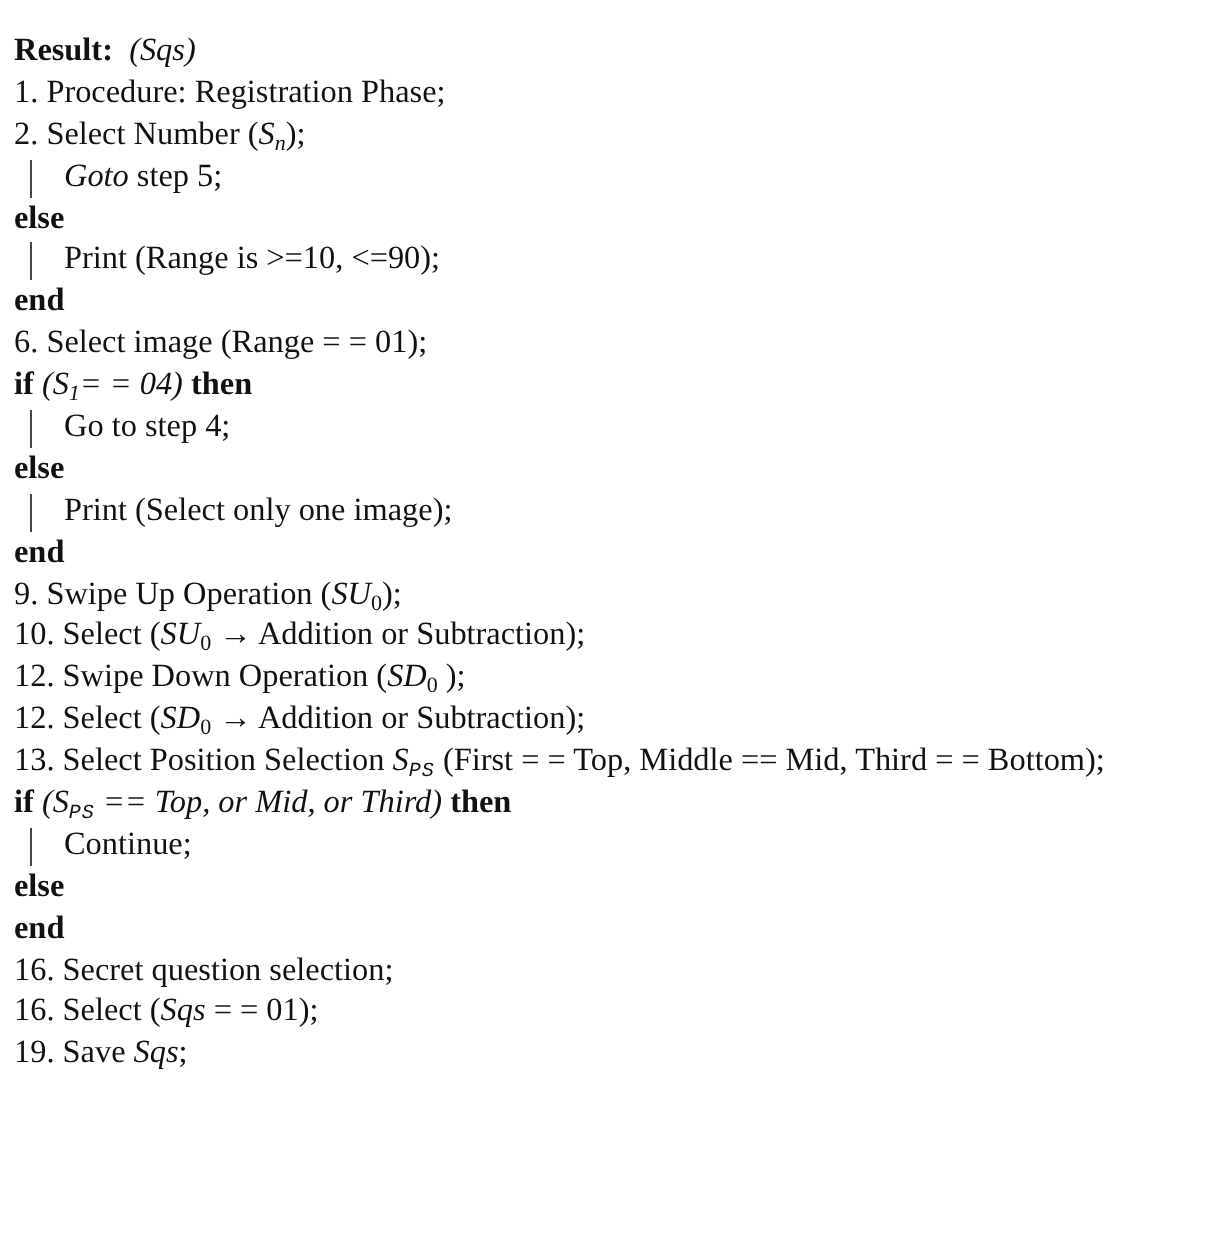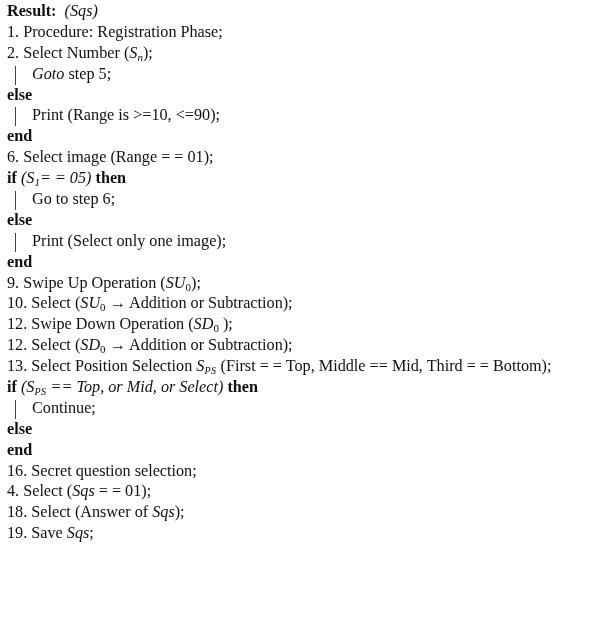--- a/index.html
+++ b/index.html
@@ -1,19 +1,19 @@
 <!DOCTYPE html>
 <html><head>
 <meta charset="utf-8">
 <style>
   html, body { margin: 0; padding: 0; background: #ffffff; }
   body { width: 604px; height: 628px; overflow: hidden; }
   .algo {
     position: relative;
-    padding: 1px 0 0 7px;
+    padding: 15px 0 0 7px;
     font-family: "Liberation Serif", "DejaVu Serif", serif;
     font-size: 16.2px;
     color: #111111;
   }
   .line {
     height: 20.9px;
     line-height: 20.9px;
     white-space: nowrap;
     position: relative;
   }
@@ -23,21 +23,21 @@
     position: absolute;
     left: 8px;
     top: 2px;
     bottom: 0;
     width: 1px;
     background: #444;
   }
   .kw { font-weight: bold; }
   .it { font-style: italic; }
   sub { font-size: 11px; line-height: 0; vertical-align: -3px; }
-  sub.sc { font-size: 10px; letter-spacing: 0.5px; }
+  sub.sc { font-size: 10px; letter-spacing: 0.5px; font-family: Liberation Mono, monospace; }
 </style>
 </head>
 <body>
 
 <div class="algo">
 
   <div class="line">
     <span class="kw">Result:</span>&nbsp;
     <span class="it">(Sqs)</span>
   </div>
@@ -51,51 +51,50 @@
 
   <div class="line kw">else</div>
 
   <div class="line ind">Print (Range is &gt;=10, &lt;=90);</div>
 
   <div class="line kw">end</div>
 
 
   <div class="line">6. Select image (Range = = 01);</div>
 
-  <div class="line"><span class="kw">if</span> <span class="it"><span>(S</span><sub>1</sub><span>= = 05)</span></span> <span class="kw">then</span></div>
+  <div class="line"><span class="kw">if</span> <span class="it"><span>(S</span><sub>1</sub><span>= = 04)</span></span> <span class="kw">then</span></div>
 
-  <div class="line ind">Go to step 6;</div>
+  <div class="line ind">Go to step 4;</div>
 
   <div class="line kw">else</div>
 
   <div class="line ind">Print (Select only one image);</div>
 
   <div class="line kw">end</div>
 
   <div class="line"><span>9. Swipe Up Operation (</span><span class="it">SU</span><sub>0</sub><span>);</span></div>
 
   <div class="line"><span>10. Select (</span><span class="it">SU</span><sub>0</sub><span> → Addition or Subtraction);</span></div>
 
   <div class="line"><span>12. Swipe Down Operation (</span><span class="it">SD</span><sub>0</sub><span> );</span></div>
 
   <div class="line"><span>12. Select (</span><span class="it">SD</span><sub>0</sub><span> → Addition or Subtraction);</span></div>
 
   <div class="line"><span>13. Select Position Selection </span><span class="it">S</span><sub class="it sc">PS</sub><span> (First = = Top, Middle == Mid, Third = = Bottom);</span></div>
 
-  <div class="line"><span class="kw">if</span> <span class="it"><span>(S</span><sub class="sc">PS</sub><span> == Top, or Mid, or Select)</span></span> <span class="kw">then</span></div>
+  <div class="line"><span class="kw">if</span> <span class="it"><span>(S</span><sub class="sc">PS</sub><span> == Top, or Mid, or Third)</span></span> <span class="kw">then</span></div>
 
   <div class="line ind">Continue;</div>
 
   <div class="line kw">else</div>
 
 
   <div class="line kw">end</div>
 
   <div class="line">16. Secret question selection;</div>
 
-  <div class="line"><span>4. Select (</span><span class="it">Sqs</span><span> = = 01);</span></div>
+  <div class="line"><span>16. Select (</span><span class="it">Sqs</span><span> = = 01);</span></div>
 
-  <div class="line"><span>18. Select (Answer of </span><span class="it">Sqs</span><span>);</span></div>
 
   <div class="line"><span>19. Save </span><span class="it">Sqs</span><span>;</span></div>
 
 
 </div>
 
 </body></html>

